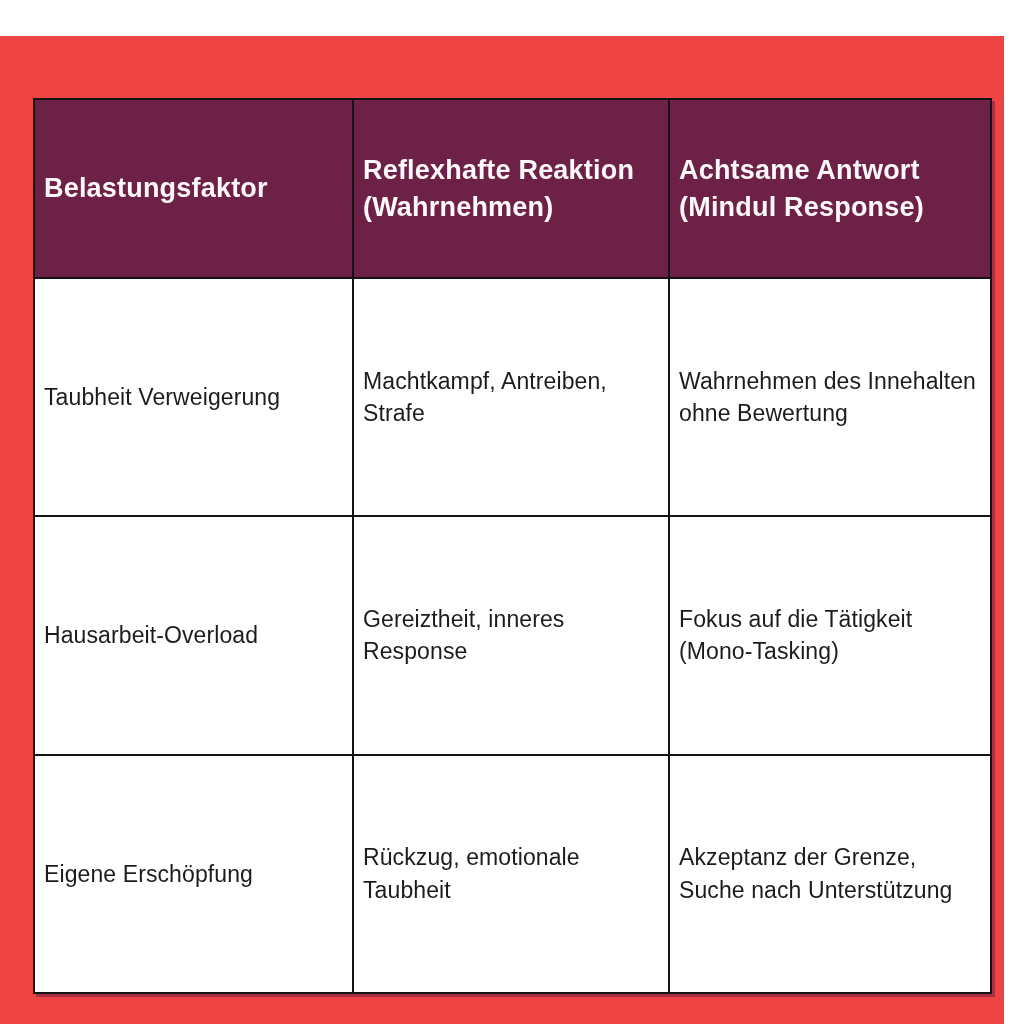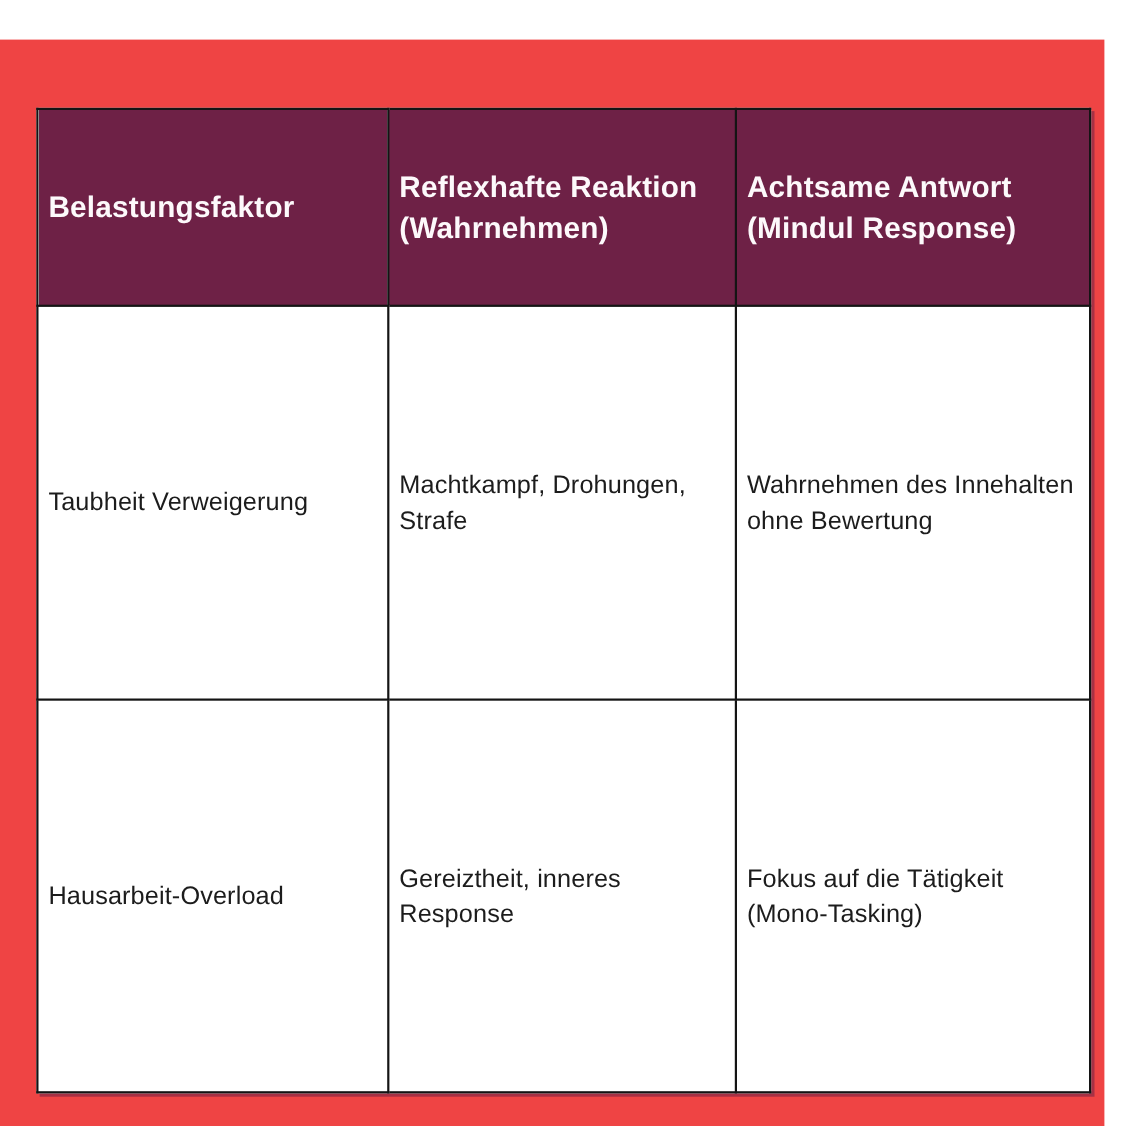--- a/index.html
+++ b/index.html
@@ -65,23 +65,28 @@
     <thead>
       <tr>
         <th>Belastungsfaktor</th>
         <th>Reflexhafte Reaktion (Wahrnehmen)</th>
         <th>Achtsame Antwort (Mindul Response)</th>
       </tr>
     </thead>
     <tbody>
       <tr>
         <td>Taubheit Verweigerung</td>
-        <td>Machtkampf, Drohungen, Strafe</td>
+        <td>Machtkampf, Antreiben, Strafe</td>
         <td>Wahrnehmen des Innehalten ohne Bewertung</td>
       </tr>
       <tr>
         <td>Hausarbeit-Overload</td>
         <td>Gereiztheit, inneres Response</td>
         <td>Fokus auf die Tätigkeit (Mono-Tasking)</td>
       </tr>
+      <tr>
+        <td>Eigene Erschöpfung</td>
+        <td>Rückzug, emotionale Taubheit</td>
+        <td>Akzeptanz der Grenze, Suche nach Unterstützung</td>
+      </tr>
     </tbody>
   </table>
 </div>
 
 </body></html>

